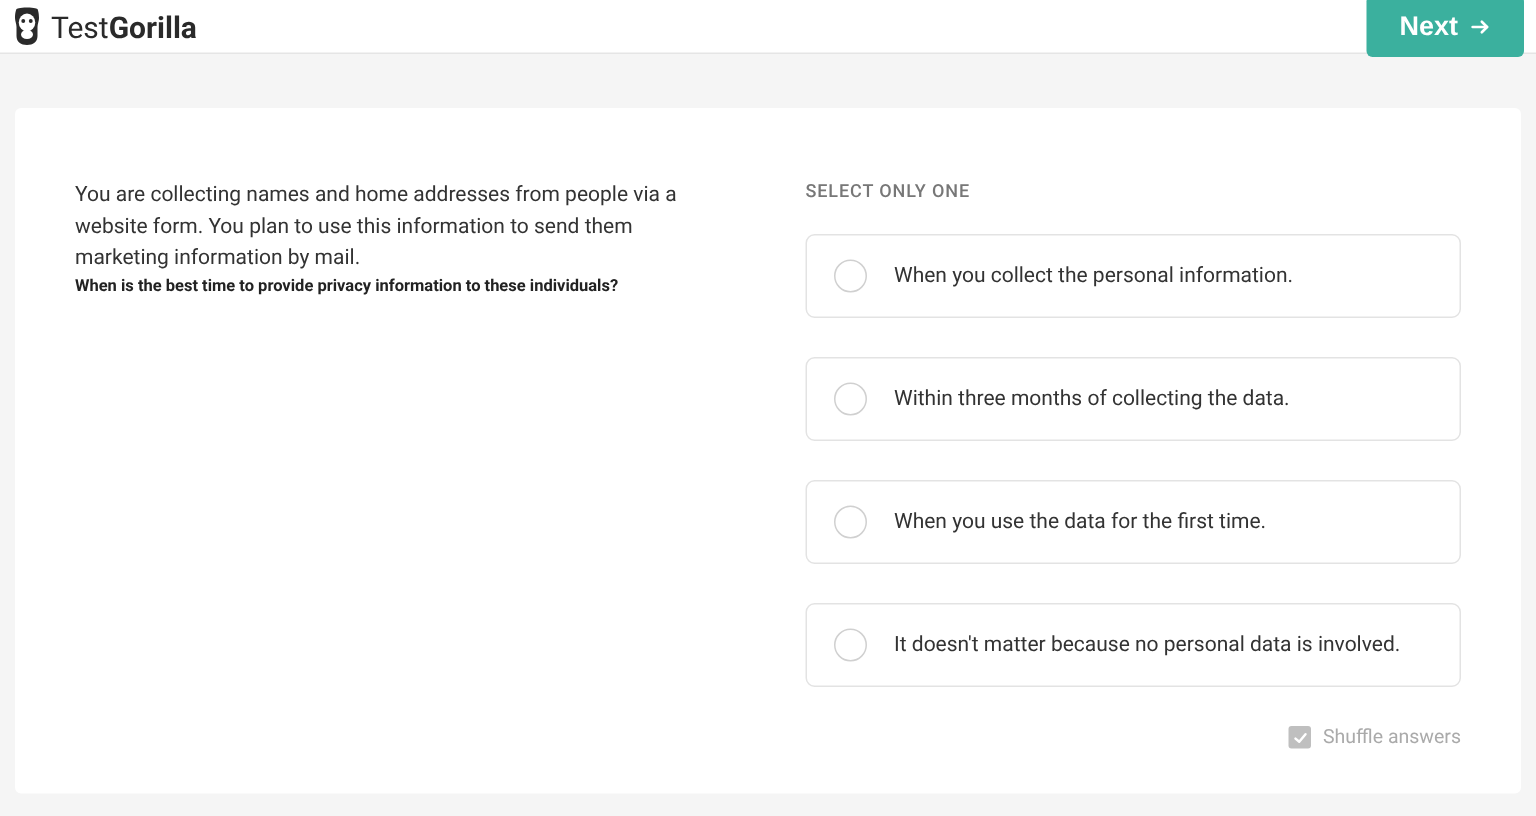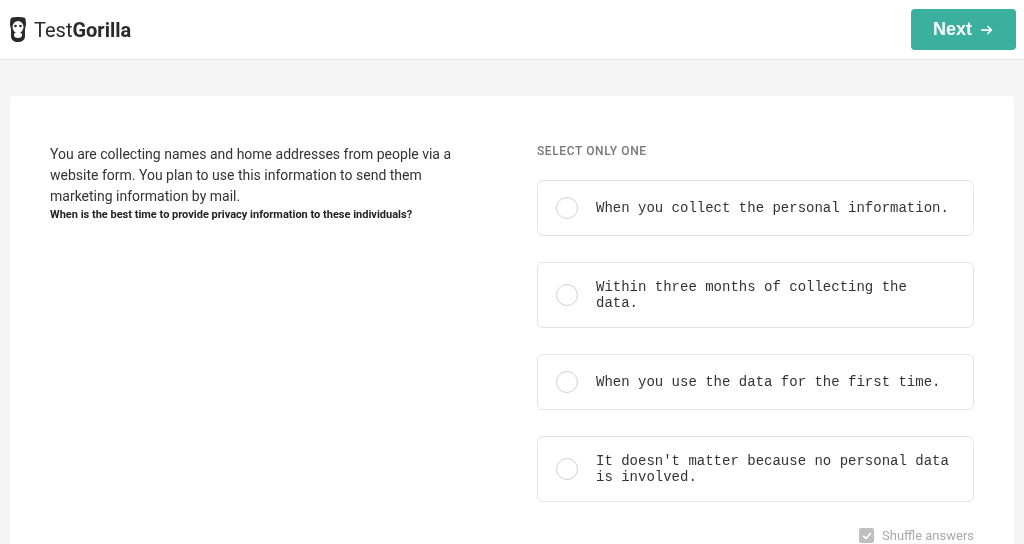--- a/index.html
+++ b/index.html
@@ -15,21 +15,21 @@
       height: 544px;
       overflow: hidden;
     }
     .header {
       background: #fff;
       display: flex;
       justify-content: space-between;
       align-items: center;
       padding: 6px 8px 6px 6px;
       border-bottom: 1px solid #e5e5e5;
-      height: 60px;
+      height: 36px;
     }
     .logo {
       display: flex;
       align-items: center;
       gap: 4px;
     }
     .logo-icon {
       width: 24px;
       height: 28px;
       display: inline-flex;
@@ -99,21 +99,20 @@
     }
     .option {
       border: 1px solid #e3e3e3;
       border-radius: 6px;
       padding: 16px 18px;
       display: flex;
       align-items: center;
       gap: 18px;
       margin-bottom: 26px;
       cursor: pointer;
-      font-family: Liberation Mono, monospace;
     }
     .radio {
       width: 22px;
       height: 22px;
       border: 1px solid #d0d0d0;
       border-radius: 50%;
       flex-shrink: 0;
     }
     .option-text {
       font-size: 14px;

